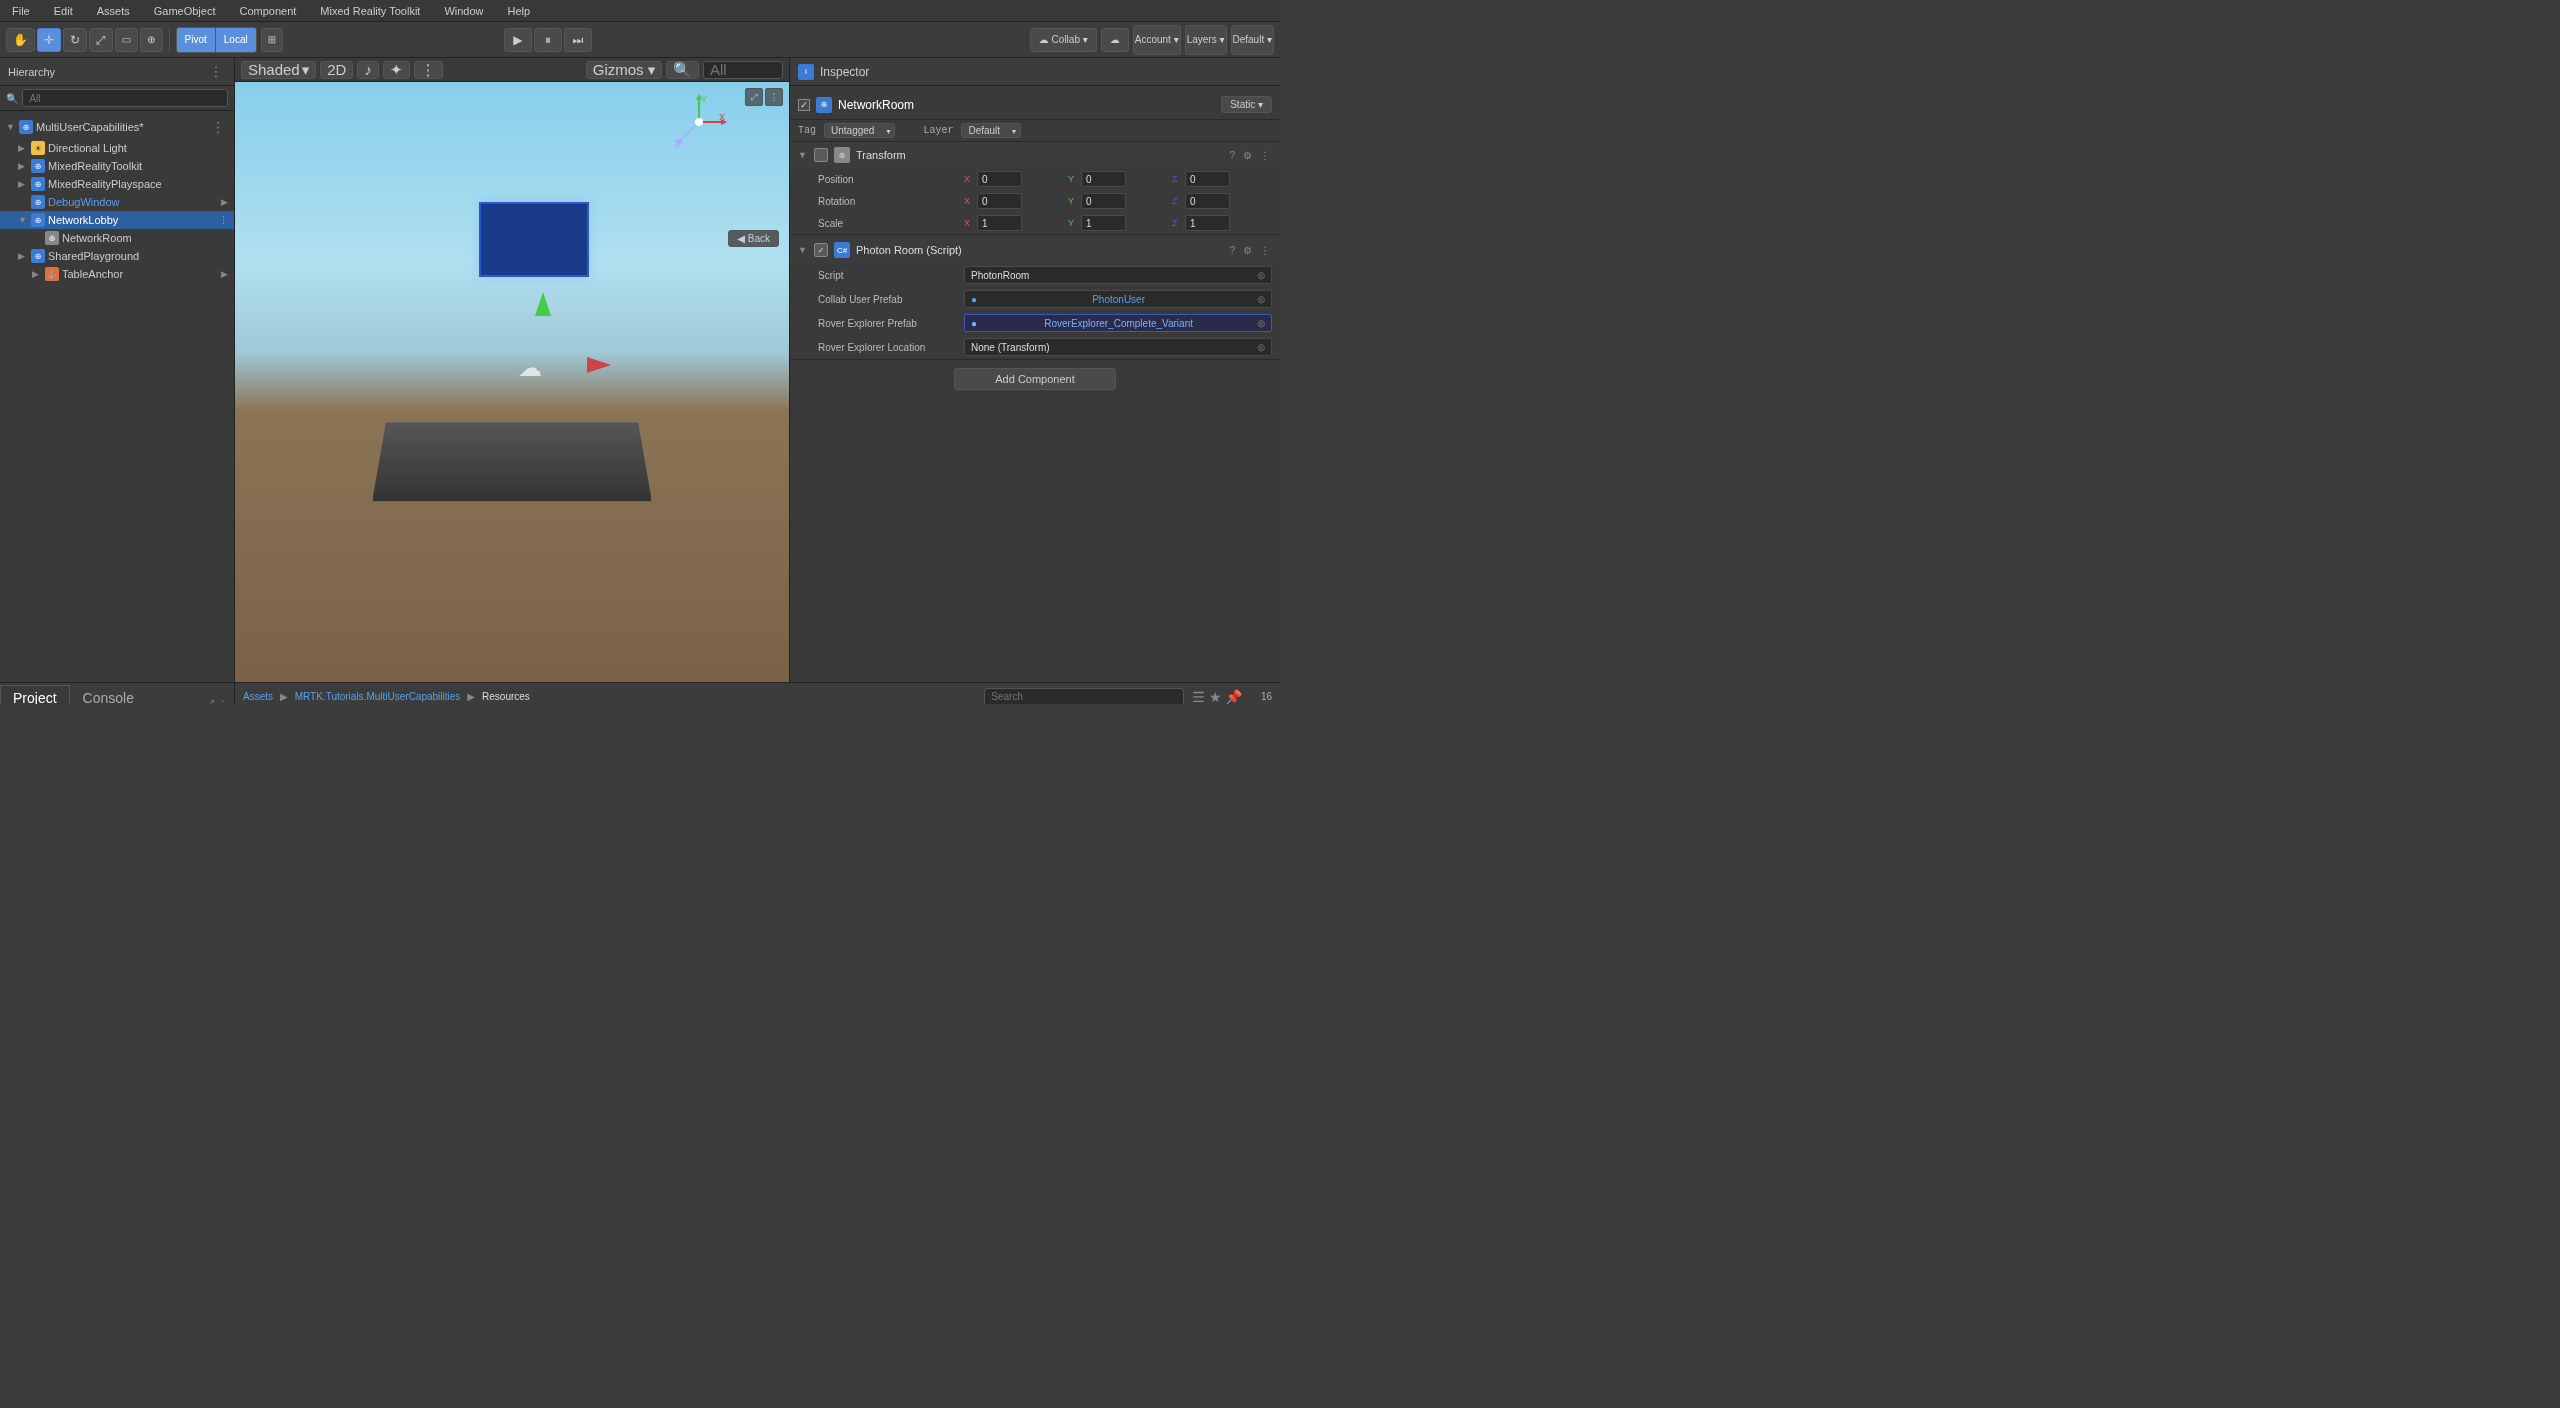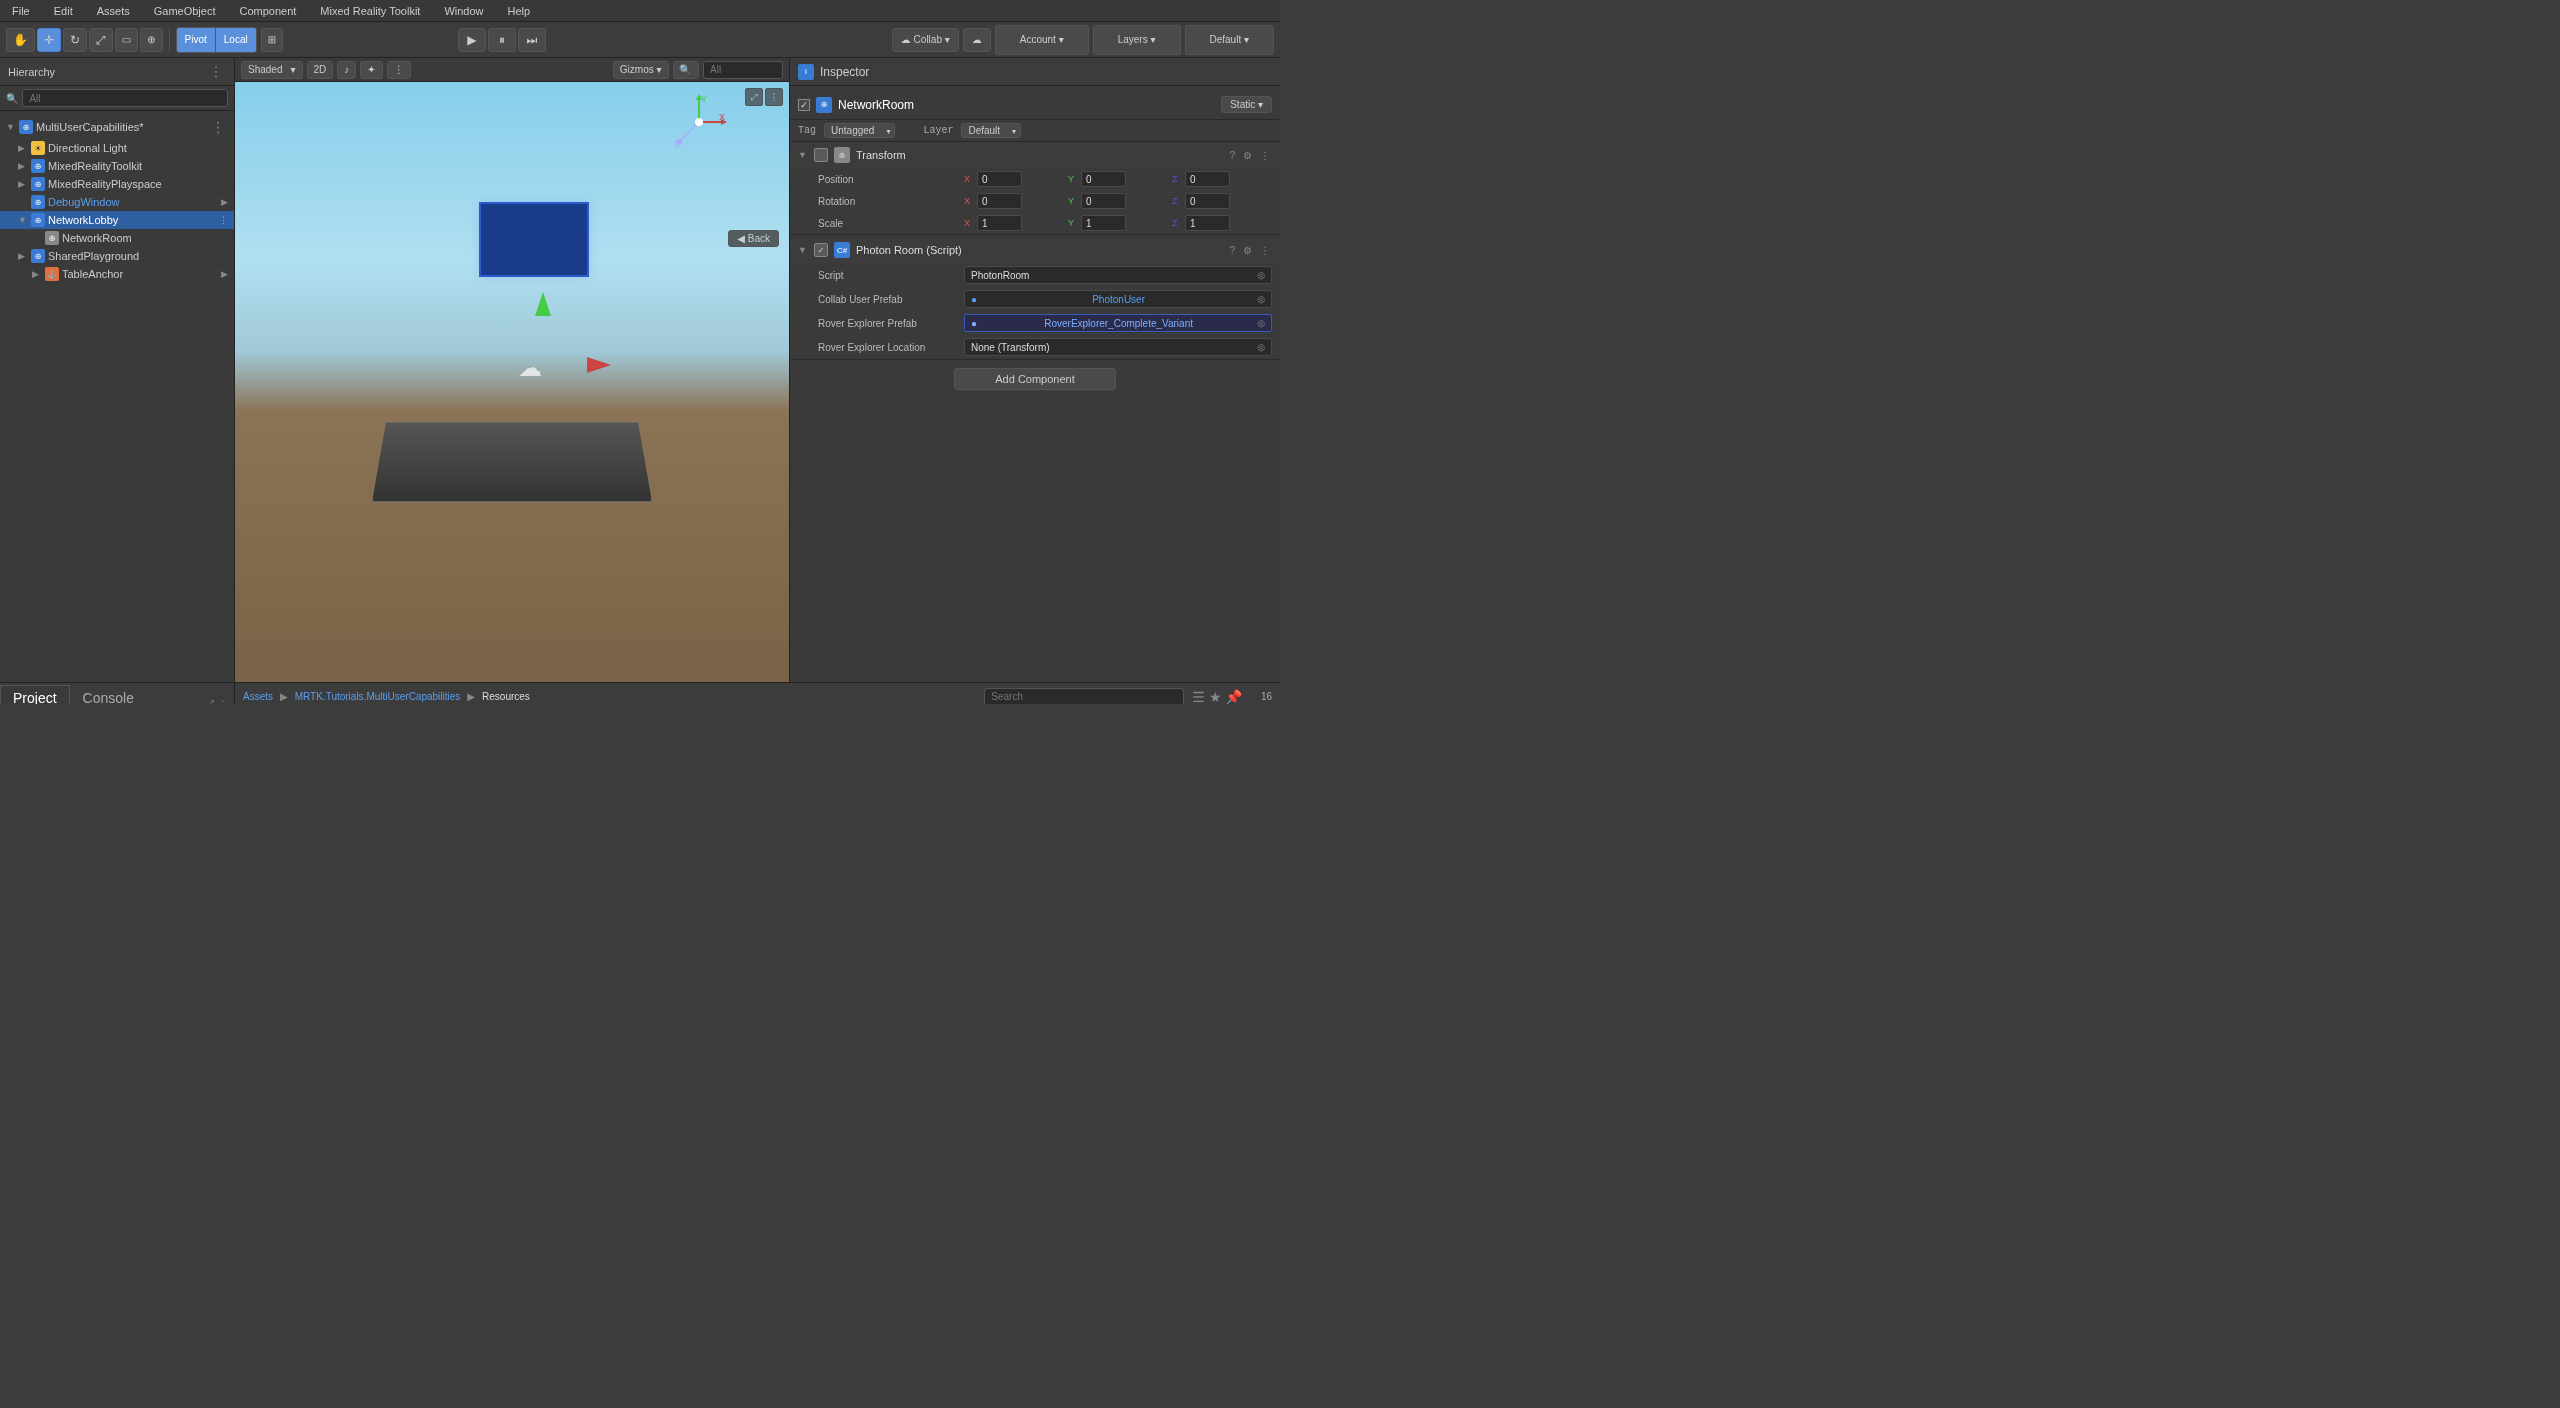--- a/index.html
+++ b/index.html
@@ -117,21 +117,21 @@
       height: 24px;
       display: flex;
       align-items: center;
       gap: 3px;
     }
     .dropdown-btn {
       background: #4a4a4a;
       border: 1px solid #555;
       border-radius: 3px;
       color: #ccc;
-      padding: 3px 24px;
+      padding: 3px 1px;
       font-size: 10px;
       cursor: pointer;
       height: 30px;
       display: flex;
       align-items: center;
       gap: 3px;
     }
 
     
     .main-layout {
@@ -268,26 +268,26 @@
       padding: 0 6px;
       gap: 4px;
       border-bottom: 1px solid #222;
     }
     .scene-toolbar-btn {
       background: #4a4a4a;
       border: 1px solid #555;
       border-radius: 3px;
       color: #ccc;
       padding: 1px 6px;
-      font-size: 10px;
+      font-size: 15px;
       cursor: pointer;
       height: 18px;
       display: flex;
       align-items: center;
-      gap: 8px;
+      gap: 2px;
     }
     .scene-viewport {
       flex: 1;
       background: linear-gradient(180deg, #87ceeb 0%, #b0e0f0 30%, #a0c8d8 45%, #8b7355 55%, #7a6248 100%);
       position: relative;
       overflow: hidden;
     }
 
     
     .scene-platform {

